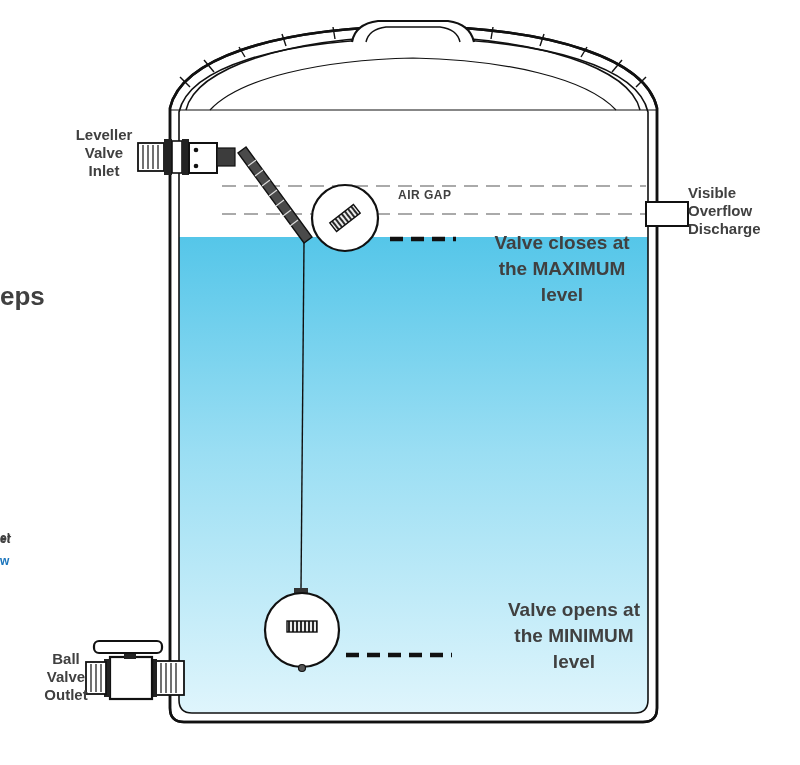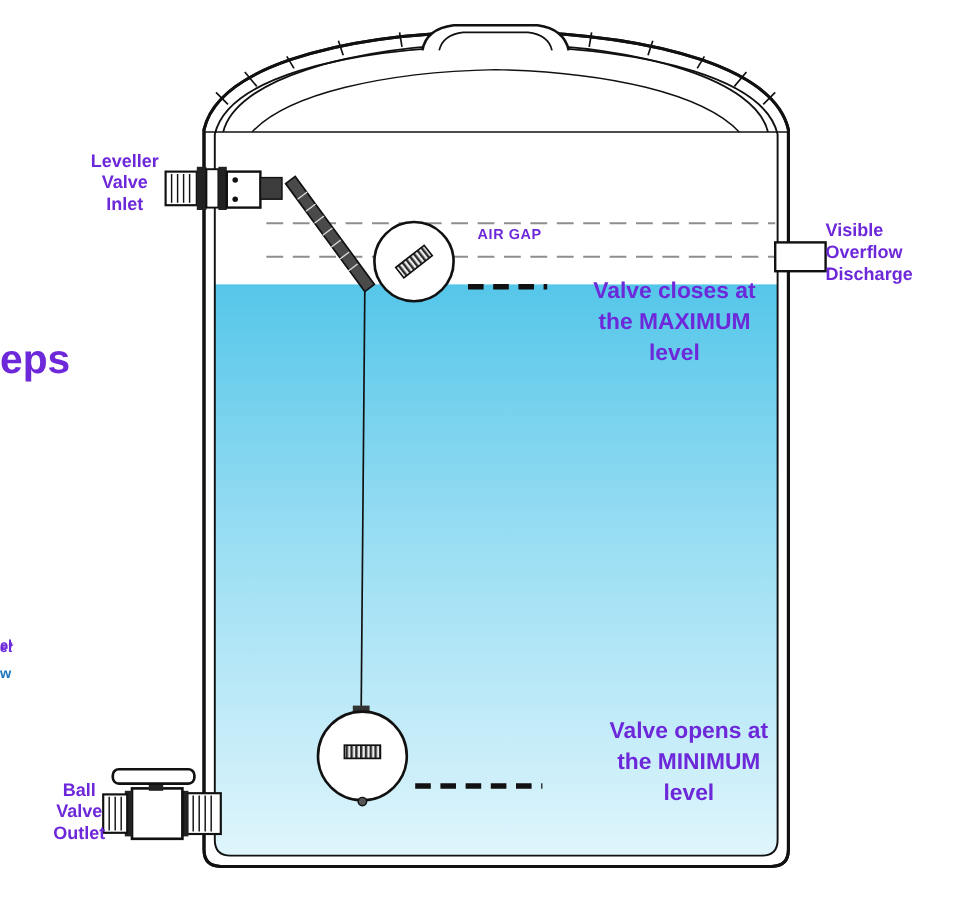--- a/index.html
+++ b/index.html
@@ -1,23 +1,23 @@
 <!DOCTYPE html>
 <html><head>
 <meta charset="utf-8">
 <style>
   html,body{margin:0;padding:0;background:#ffffff;}
   #stage{position:relative;width:800px;height:765px;background:#ffffff;overflow:hidden;
          font-family:"Liberation Sans",sans-serif;color:#111;}
   svg{position:absolute;left:0;top:0;}
-  .label{position:absolute;font-weight:bold;white-space:pre-line;color:#6d28d9;}
+  .label{position:absolute;font-weight:bold;white-space:pre-line;color:#404040;}
   .lbl-side{font-size:15px;line-height:18px;}
   .lbl-note{font-size:19px;line-height:26px;text-align:center;}
   .lbl-airgap{font-size:12px;letter-spacing:.5px;}
-  .frag-large{font-size:34px;}
+  .frag-large{font-size:26px;}
   .frag-small{font-size:12px;}
 </style>
 </head>
 <body>
 
 <div id="stage">
 
 <svg width="800" height="765" viewBox="0 0 800 765">
   <defs>
     <linearGradient id="waterGrad" x1="0" y1="0" x2="0" y2="1">

